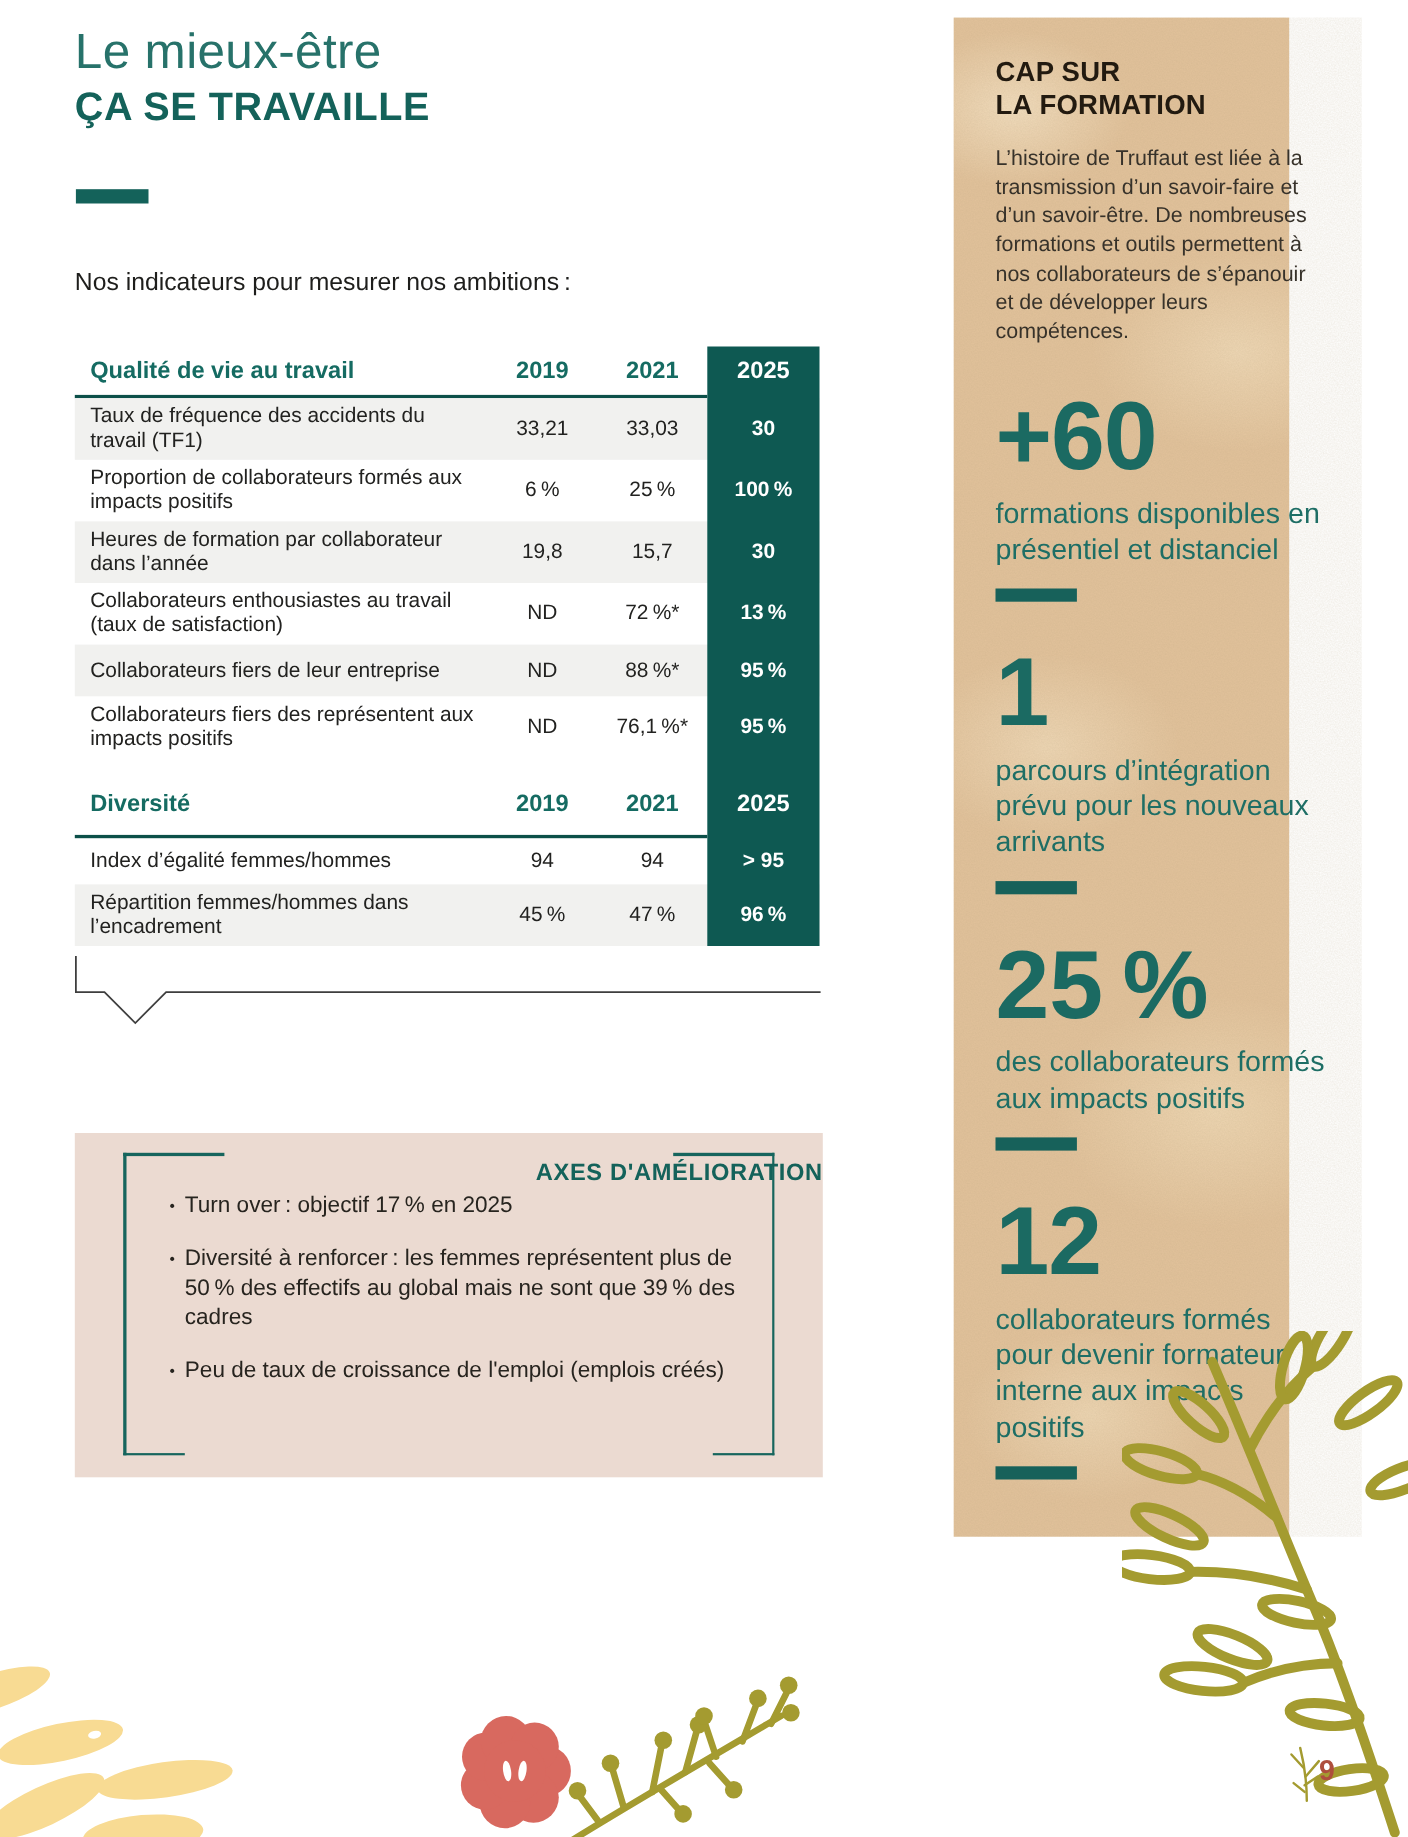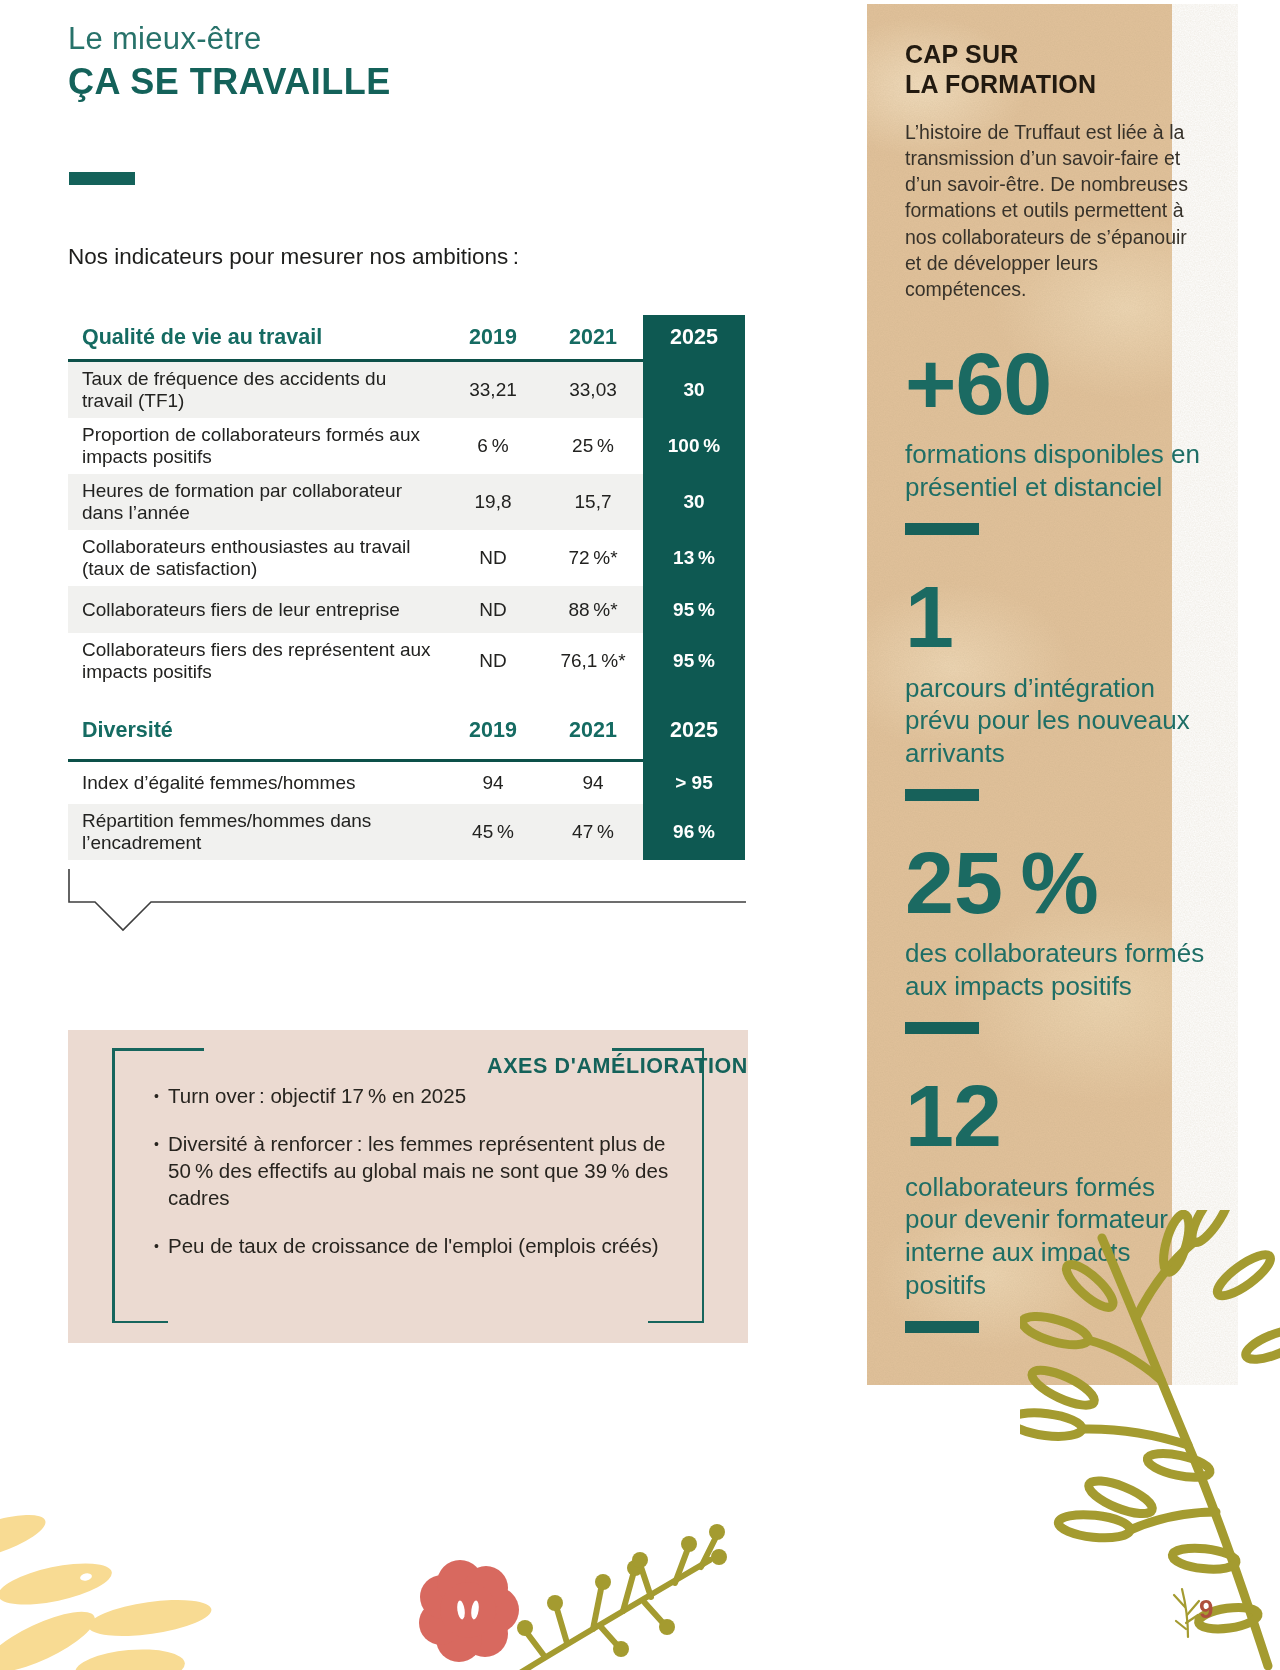--- a/index.html
+++ b/index.html
@@ -1,21 +1,21 @@
 <!DOCTYPE html>
 <html><head>
 <meta charset="utf-8">
 <style>
   html,body{margin:0;padding:0;}
   body{font-family:"Liberation Sans", sans-serif; background:#fff;}
   .page{position:relative;width:1280px;height:1670px;overflow:hidden;background:#ffffff;}
 
   
   .title{position:absolute;left:68px;top:2px;}
-  .t1{display:block;font-size:31px;color:#27726a;font-weight:400;letter-spacing:.3px;line-height:1.05;}
+  .t1{display:block;font-size:45px;color:#27726a;font-weight:400;letter-spacing:.3px;line-height:1.05;}
   .t2{display:block;font-size:36px;color:#14625a;font-weight:700;letter-spacing:.5px;margin-top:7px;line-height:1.05;}
   .title-dash{position:absolute;left:69px;top:172px;width:66px;height:13px;background:#14625a;}
   .intro{position:absolute;left:68px;top:244px;font-size:22.5px;color:#1e1e1c;margin:0;text-align:center;}
 
   
   .ind-table{position:absolute;left:68px;top:315px;width:677px;}
   .teal-col{position:absolute;left:575px;top:0;width:102px;height:100%;background:#0e5952;z-index:1;}
   .t-row{display:grid;grid-template-columns:375px 100px 100px 102px;align-items:center;}
   .t-row .c{display:flex;align-items:center;font-size:19px;color:#222220;line-height:1.16;}
   .t-row .label{padding:6px 10px 6px 14px;}
@@ -42,21 +42,21 @@
   .fr-tl{left:44px;top:18px;width:92px;height:2.5px;}
   .fr-tr{right:44px;top:18px;width:92px;height:2.5px;}
   .fr-bl{left:44px;bottom:20px;width:56px;height:2.5px;}
   .fr-br{right:44px;bottom:20px;width:56px;height:2.5px;}
   .imp-title{position:absolute;left:0;right:0;top:6px;text-align:right;font-size:21.5px;font-weight:700;color:#14625a;letter-spacing:.6px;padding-left:32px;}
   .imp-bullets{position:absolute;left:86px;right:58px;top:52px;}
   .bullet{display:flex;margin-bottom:21px;font-size:20.5px;color:#27241f;line-height:1.32;}
   .bullet .dot{flex:0 0 auto;width:14px;font-size:14px;padding-top:5px;color:#27241f;}
 
   
-  .sidebar{position:absolute;left:867px;top:4px;width:305px;height:1381px;background-color:#e2c29b;
+  .sidebar{position:absolute;left:867px;top:16px;width:305px;height:1381px;background-color:#e2c29b;
     background-image:
       radial-gradient(150px 100px at 18% 6%, rgba(255,243,218,.55), rgba(255,243,218,0) 70%),
       radial-gradient(190px 130px at 85% 22%, rgba(250,235,205,.5), rgba(250,235,205,0) 70%),
       radial-gradient(170px 120px at 28% 48%, rgba(252,238,210,.45), rgba(252,238,210,0) 70%),
       radial-gradient(210px 150px at 78% 72%, rgba(249,233,200,.5), rgba(249,233,200,0) 70%),
       radial-gradient(160px 110px at 40% 92%, rgba(250,236,206,.45), rgba(250,236,206,0) 70%);
   }
   .kraft-noise{position:absolute;left:0;top:0;pointer-events:none;opacity:.55;}
   .sb-inner{position:absolute;left:38px;top:36px;width:300px;}
   .sb-heading{font-size:25px;font-weight:700;color:#221a10;line-height:1.18;letter-spacing:.2px;}

